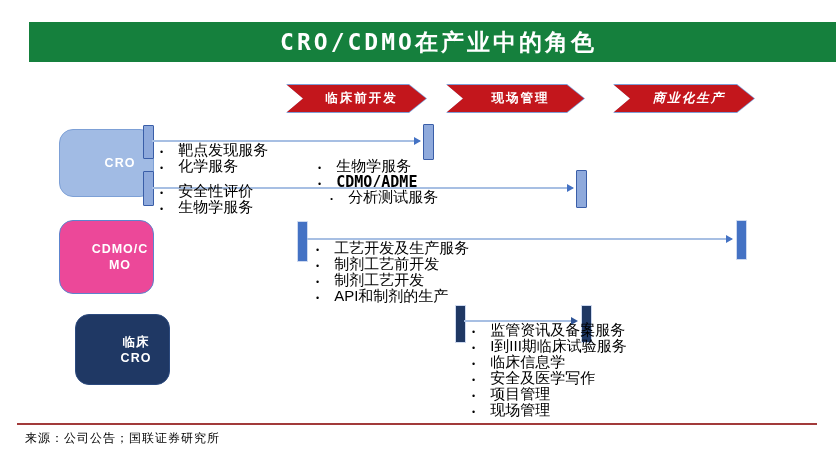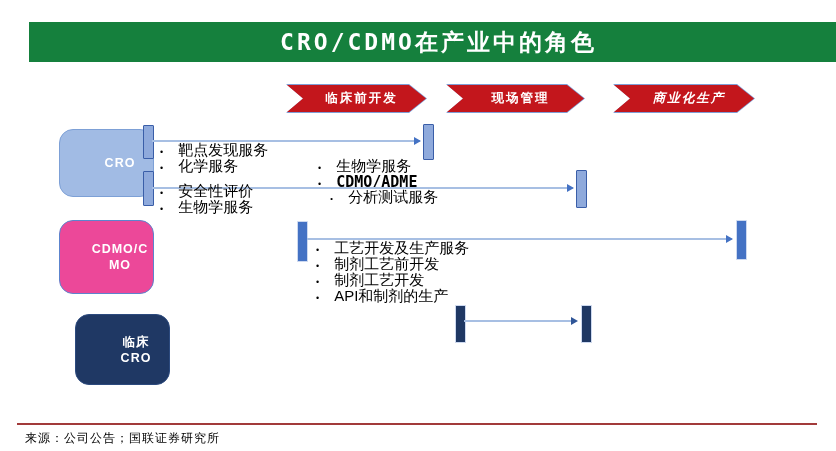--- a/index.html
+++ b/index.html
@@ -147,17 +147,37 @@
       </li>
     <li>
         <span>API和制剂的生产</span>
       </li>
   </ul>
 
   <div class="cap dark" style="left:455px;top:305px;height:36px;"></div>
   <div class="tline" style="left:464px;top:320px;width:112px;"></div>
   <div class="ah dark" style="left:571px;top:317px;"></div>
   <div class="cap dark" style="left:581px;top:305px;height:36px;"></div>
+  <ul class="blist" style="left:472px;top:323px;">
+    <li>
+        <span>监管资讯及备案服务</span>
+      </li>
+    <li>
+        <span>I到III期临床试验服务</span>
+      </li>
+    <li>
+        <span>临床信息学</span>
+      </li>
+    <li>
+        <span>安全及医学写作</span>
+      </li>
+    <li>
+        <span>项目管理</span>
+      </li>
+    <li>
+        <span>现场管理</span>
+      </li>
+  </ul>
 
   <div class="rule"></div>
   <div class="source">来源：公司公告；国联证券研究所</div>
 
 </div>
 
 </body></html>

